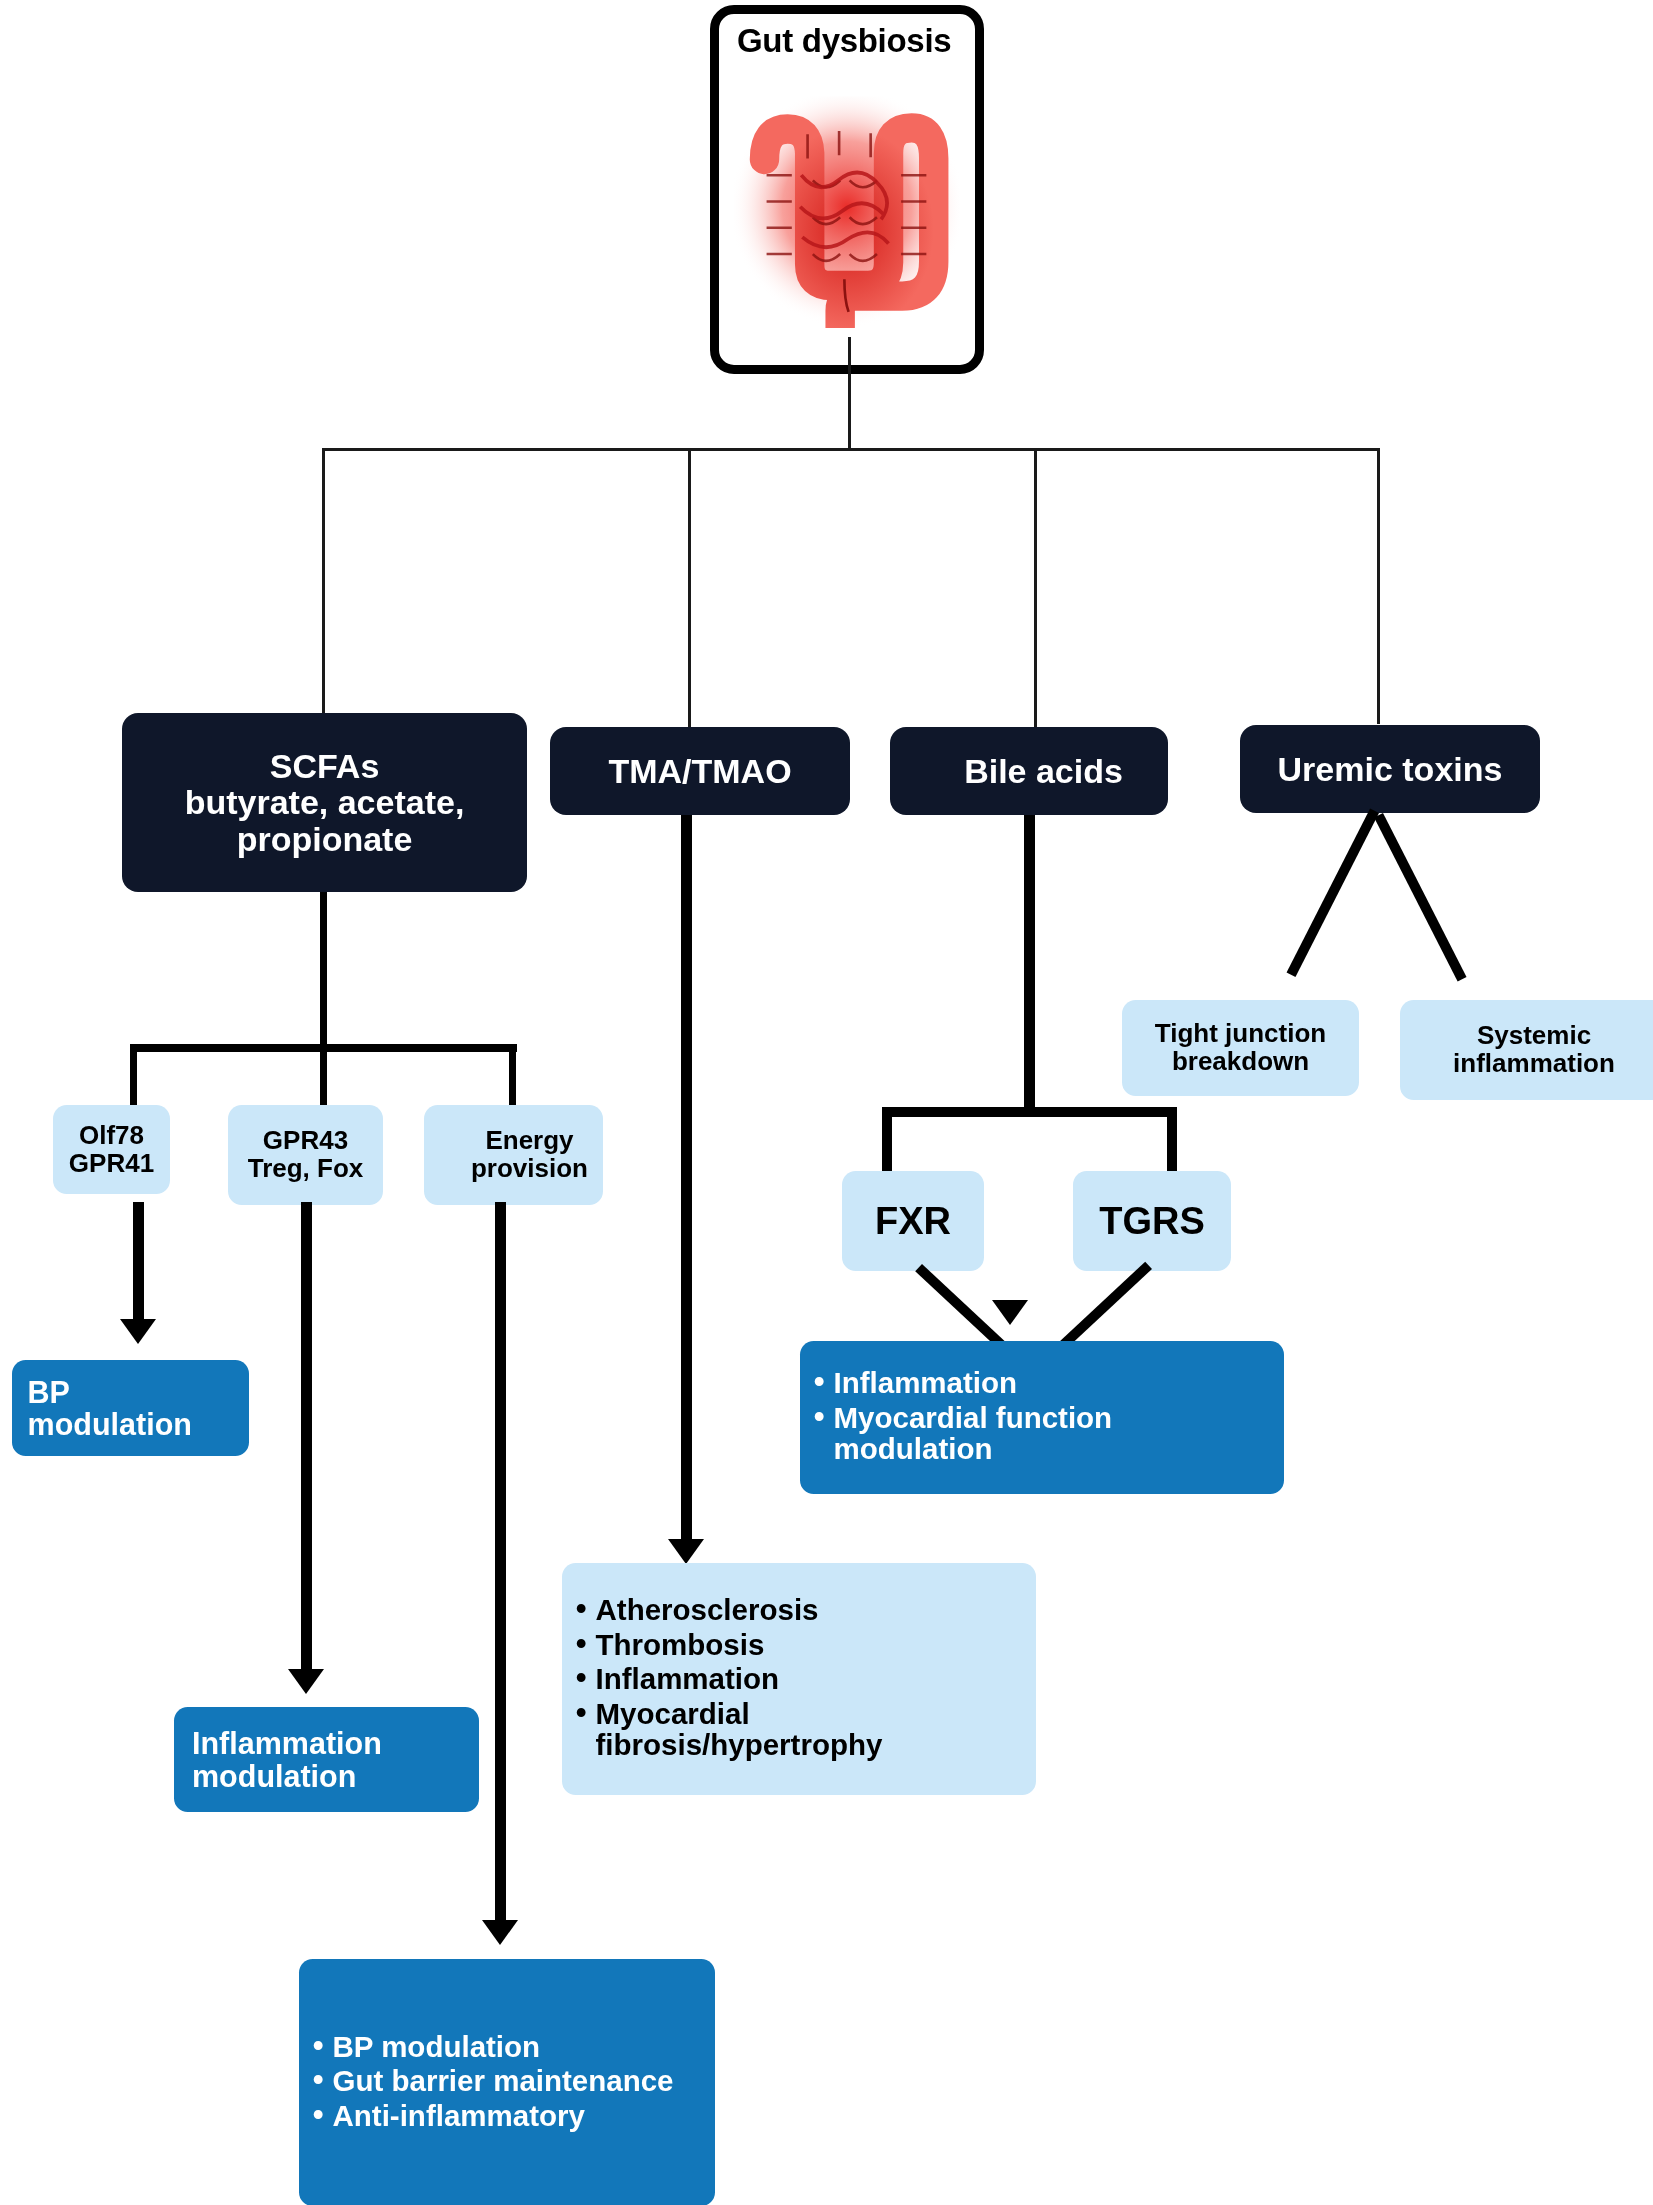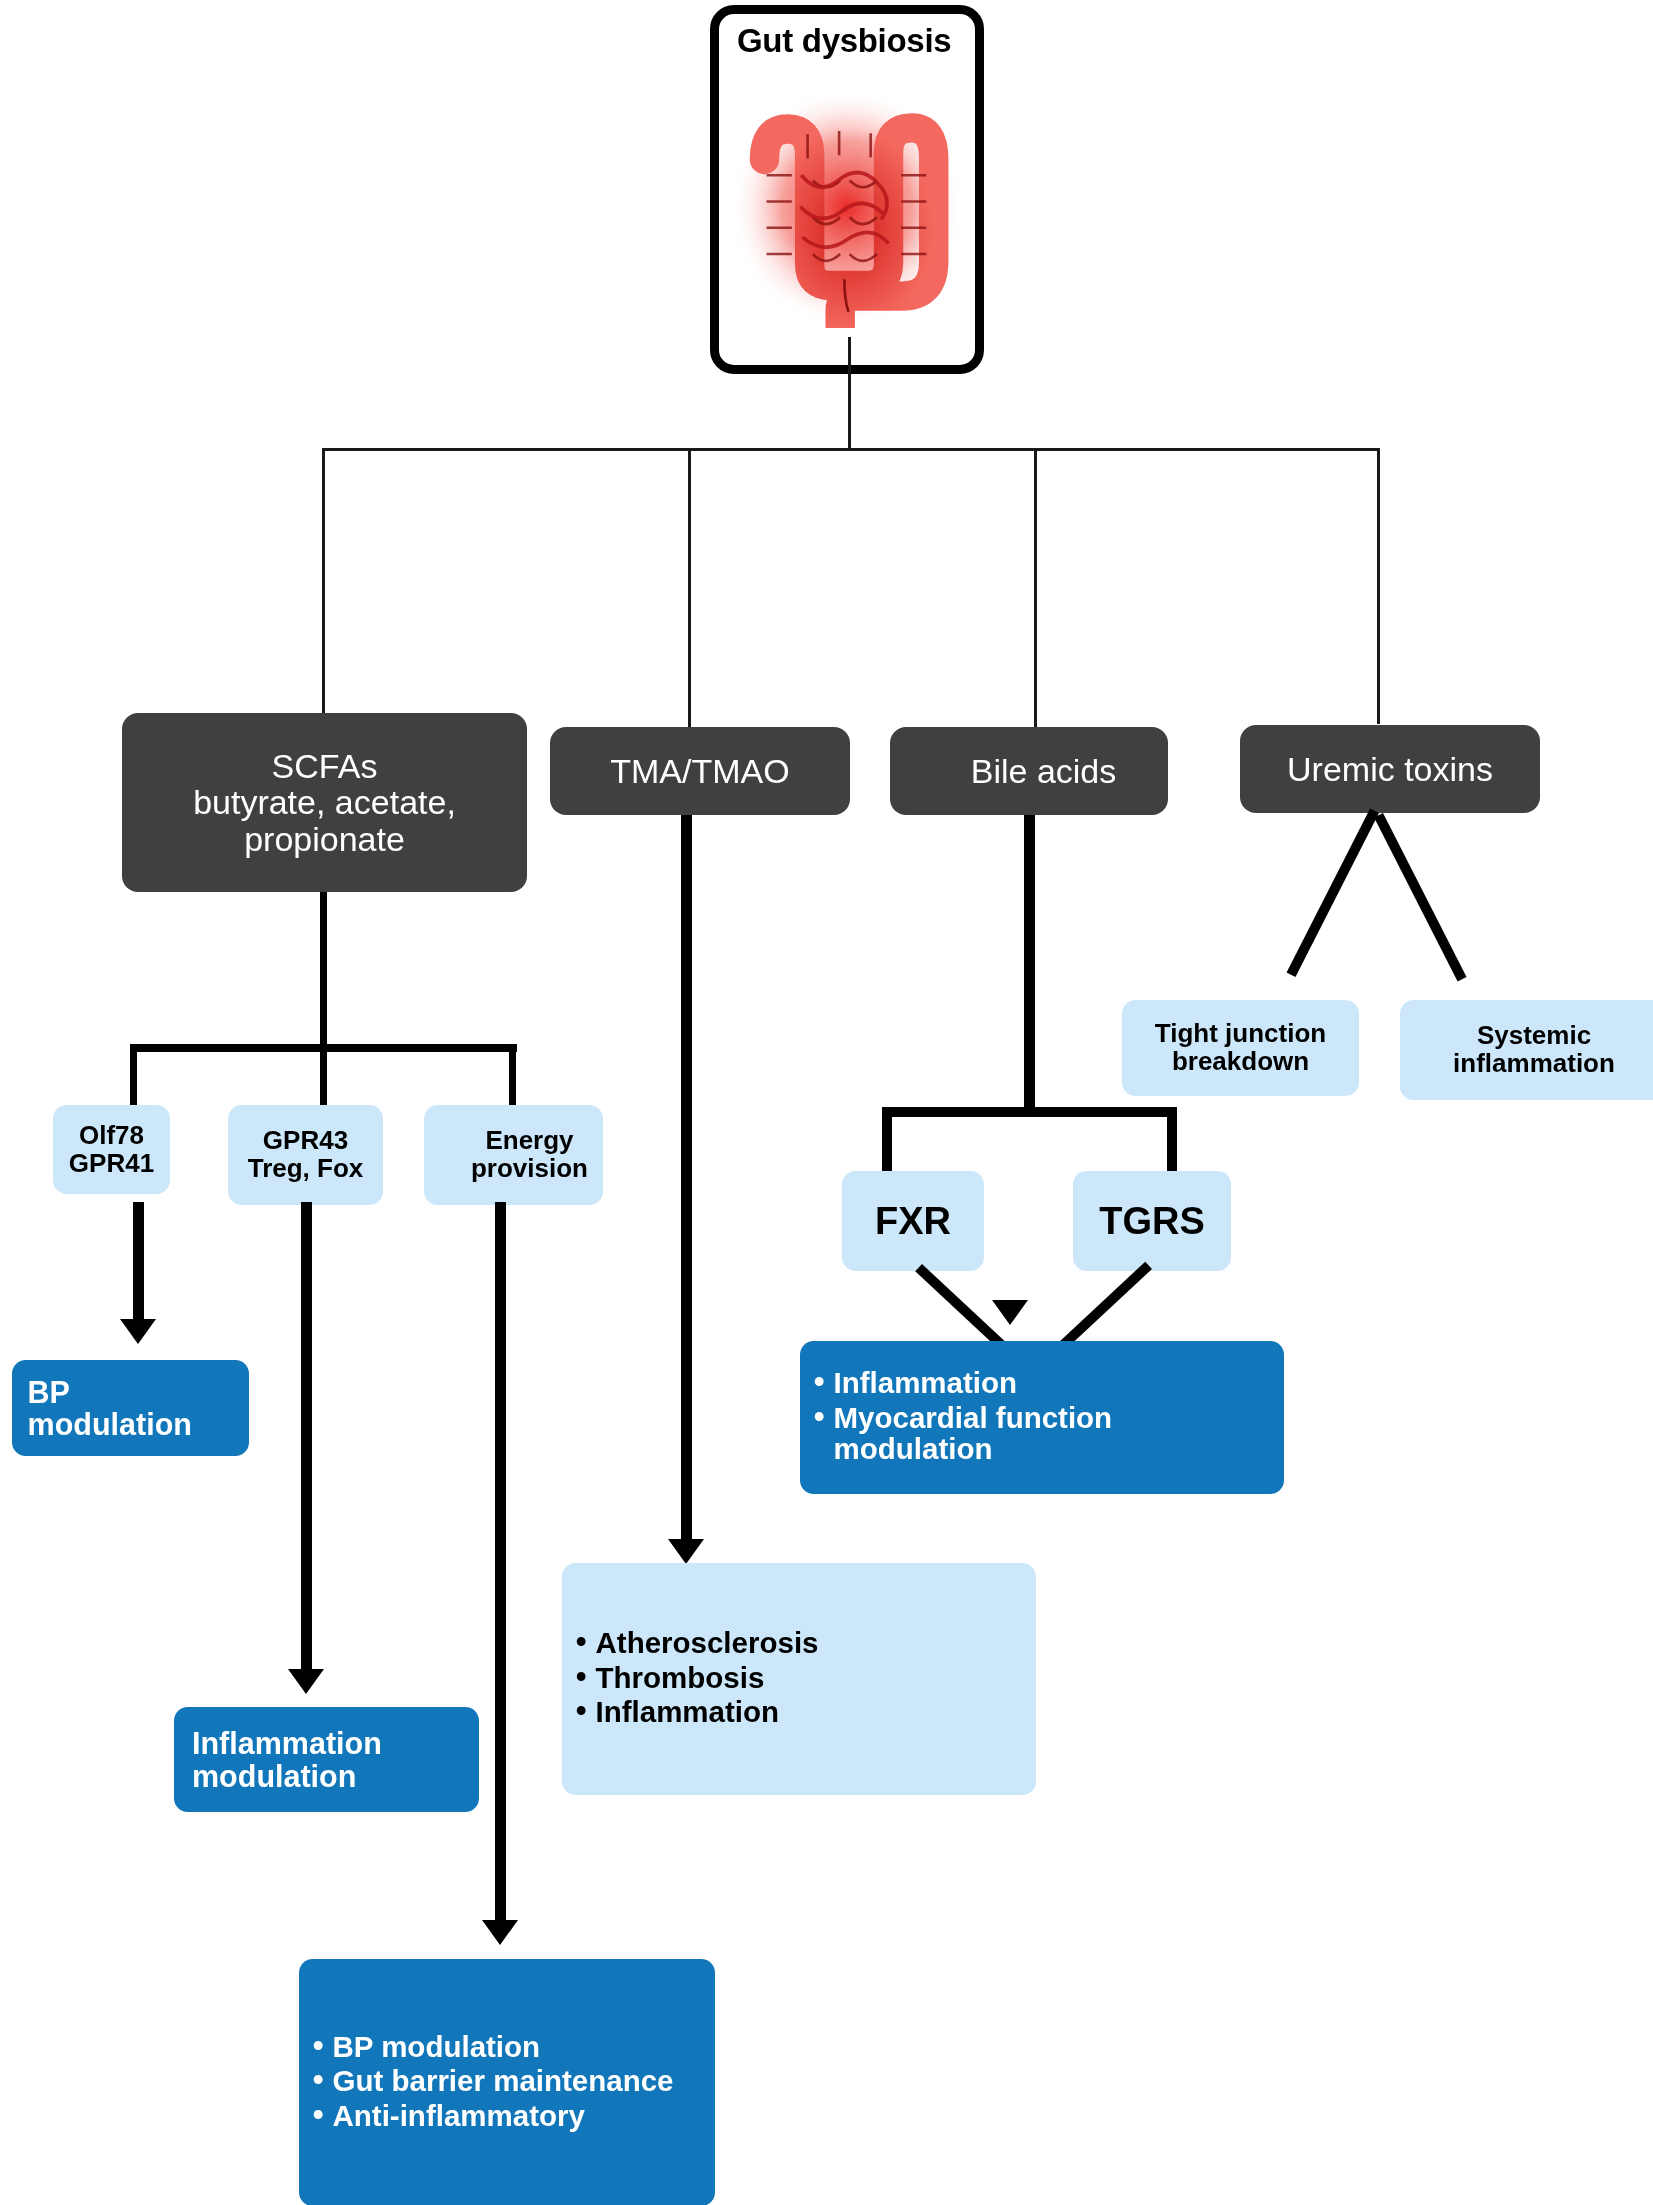--- a/index.html
+++ b/index.html
@@ -9,21 +9,21 @@
   .node{position:absolute;box-sizing:border-box;display:flex;flex-direction:column;
         align-items:center;justify-content:center;text-align:center;line-height:1.06;}
 
   
   .gutbox{border:9.5px solid #000;border-radius:24px;background:#fff;
           display:flex;flex-direction:column;align-items:center;justify-content:flex-start;}
   .gut-title{font-weight:bold;font-size:33px;color:#000;letter-spacing:-0.3px;
              align-self:flex-start;margin:9.5px 0 0 18px;}
   .gut-art{flex:1;width:100%;display:flex;align-items:center;justify-content:center;}
 
-  .red{background:#404040;border-radius:16px;color:#fff;font-weight:normal;}
+  .red{background:#0f172a;border-radius:16px;color:#fff;font-weight:bold;}
   .dblue{background:#1277ba;border-radius:13.7px;color:#fff;font-weight:bold;margin-top:17px;}
   .lblue{background:#cbe7f9;border-radius:13.7px;color:#000;font-weight:bold;}
 
   .bullets{display:block;text-align:left;width:100%;box-sizing:border-box;}
   .bullets li{list-style:none;position:relative;padding-left:24px;margin:0 0 3.2px 0;}
   .bullets li:before{content:"\2022";position:absolute;left:4.2px;top:-1.1px;font-size:1.05em;}
   ul.bullets{margin:0;padding:0 5.3px 0 9.5px;}
 
   .ln{position:absolute;background:#000;}
   .thin{background:#1a1a1a;}
@@ -150,20 +150,21 @@
   </div>
 
   <div class="ln" style="left:681px;top:815px;width:10.5px;height:731px;"></div>
   <div class="arrowhead" style="left:668px;top:1539px;"></div>
 
   <div class="node lblue" style="left:562px;top:1563px;width:474px;height:232px;font-size:29.5px;align-items:flex-start;justify-content:center;">
     <ul class="bullets">
       <li>Atherosclerosis</li>
       <li>Thrombosis</li>
       <li>Inflammation</li>
+      <li>Myocardial fibrosis/hypertrophy</li>
     </ul>
   </div>
 
   <div class="ln" style="left:1024px;top:815px;width:10.5px;height:301px;"></div>
   <div class="ln" style="left:882px;top:1107px;width:295px;height:9.5px;"></div>
   <div class="ln" style="left:882px;top:1107px;width:9.5px;height:68px;"></div>
   <div class="ln" style="left:1167px;top:1107px;width:9.5px;height:68px;"></div>
 
   <div class="node lblue" style="left:842px;top:1171px;width:142px;height:100px;font-size:38px;">
     <div>FXR</div>

